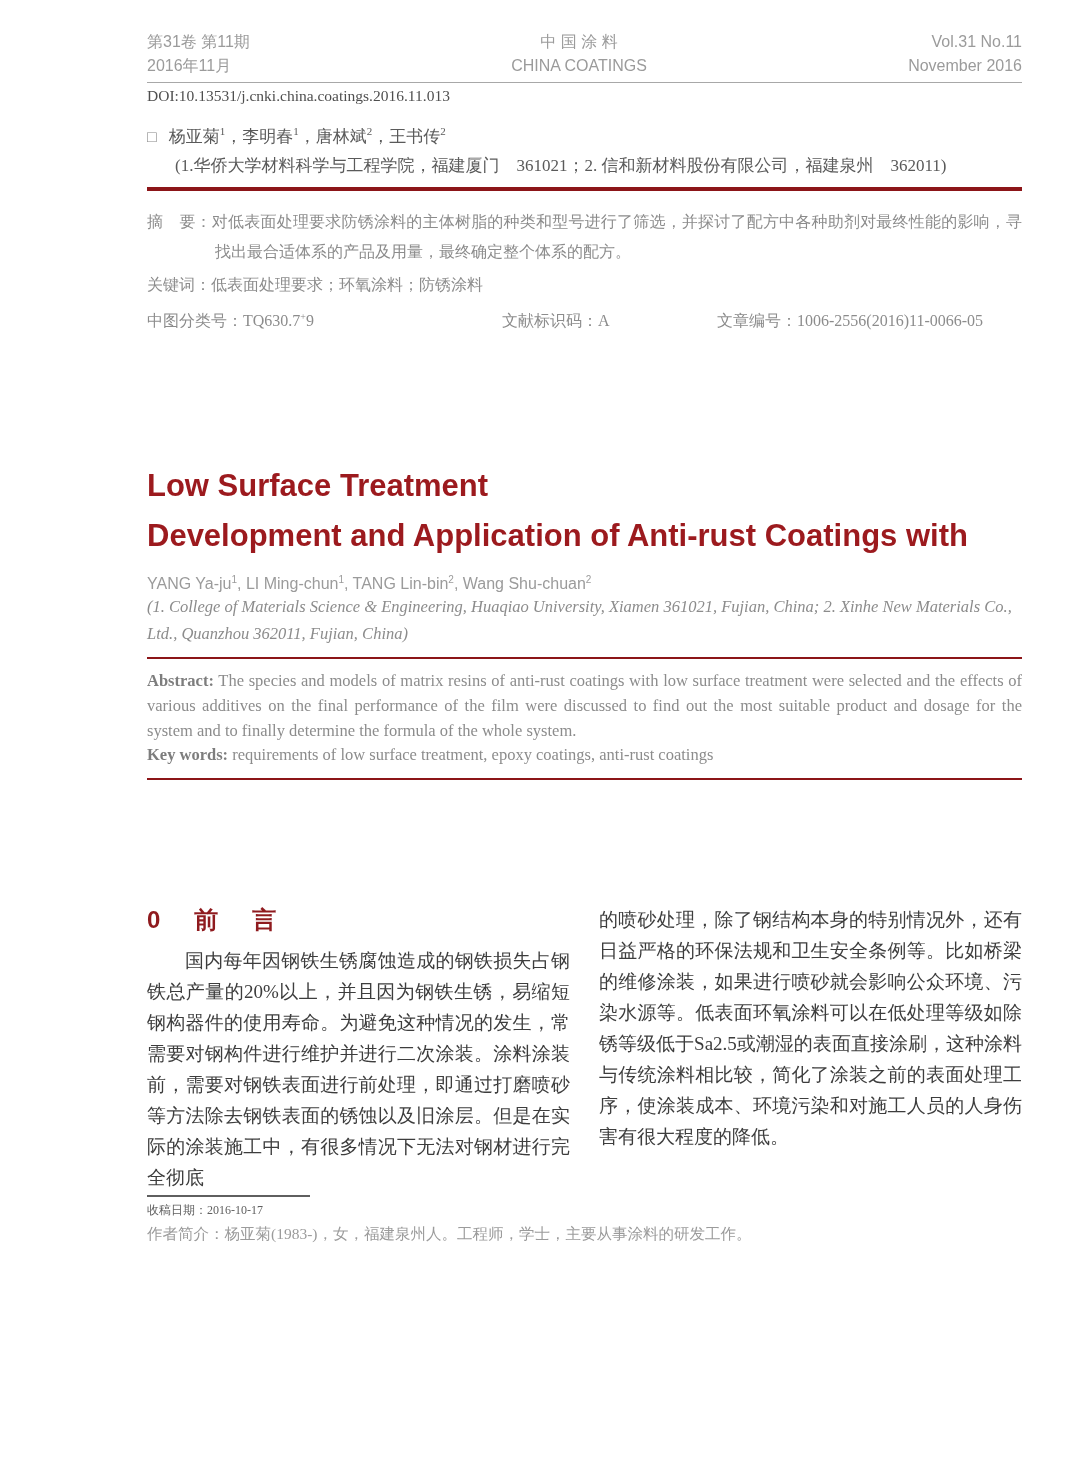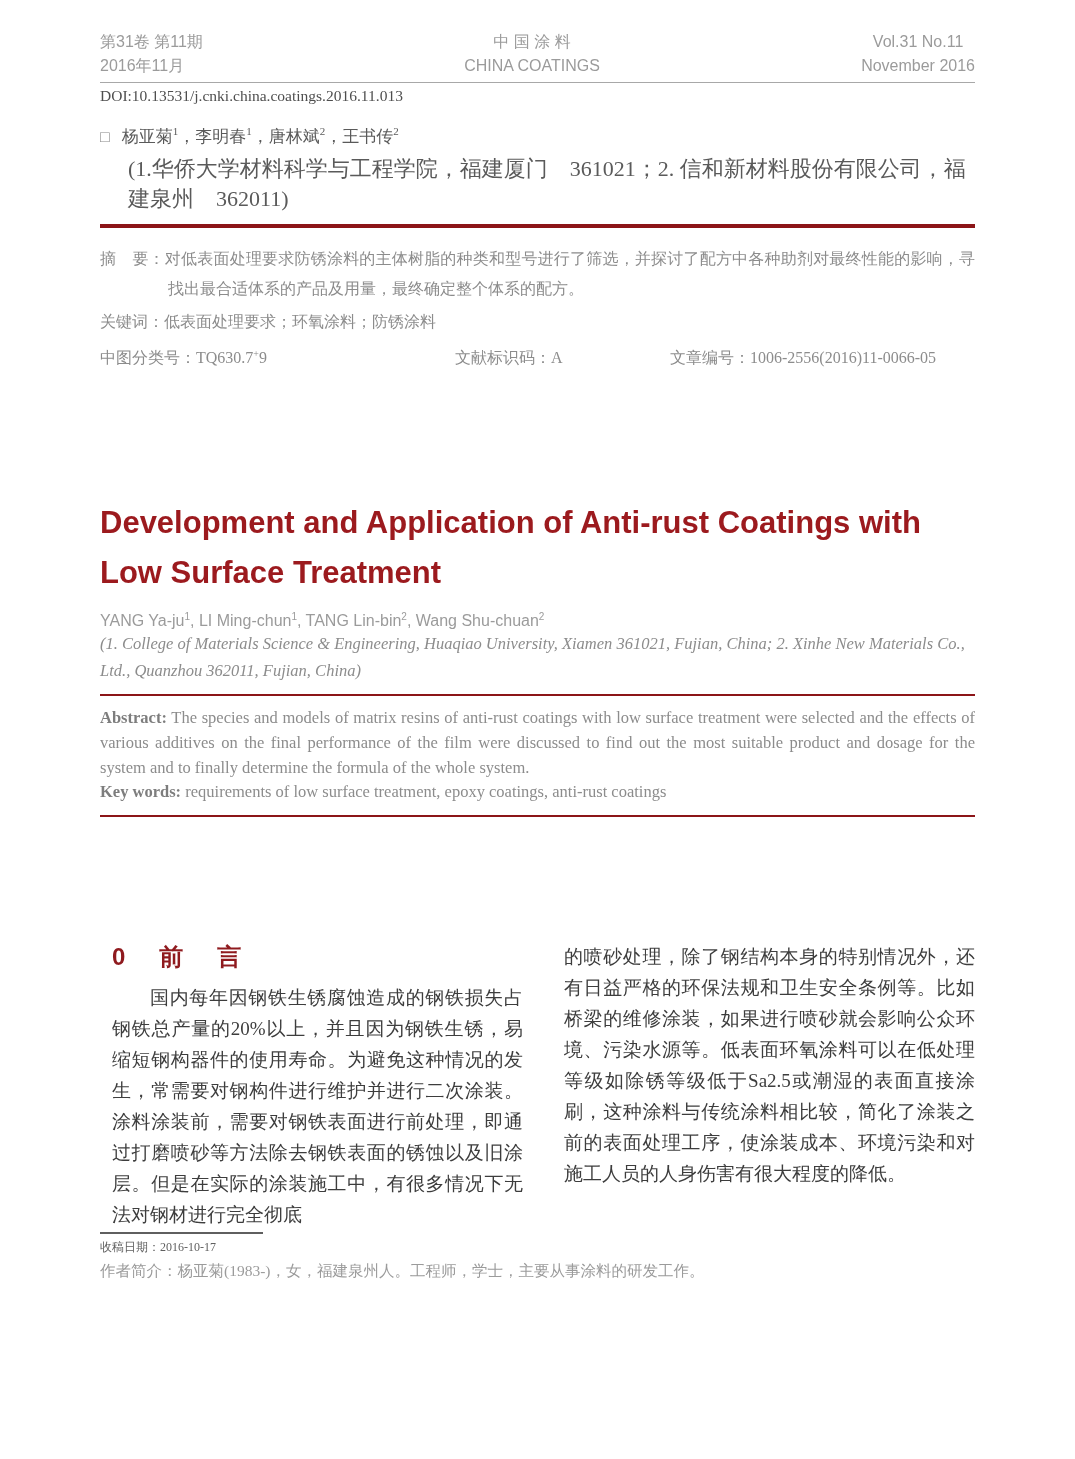--- a/index.html
+++ b/index.html
@@ -4,39 +4,40 @@
 <style>
   * { margin: 0; padding: 0; box-sizing: border-box; }
   html, body { background: #ffffff; }
   .page {
     position: relative;
     width: 1022px;
     height: 1459px;
     background: #ffffff;
     font-family: "Liberation Serif", "DejaVu Serif", serif;
     overflow: hidden;
+    padding-left: 47px;
   }
   .content { margin: 0 100px; width: 875px; }
 
   
   .jheader {
     padding-top: 30px;
     display: flex;
     justify-content: space-between;
     align-items: flex-end;
     color: #9b9b9b;
     font-family: "Liberation Sans", "DejaVu Sans", sans-serif;
     font-size: 16px;
     line-height: 1.5;
     border-bottom: 1px solid #a8a8a8;
     padding-bottom: 4px;
   }
   .jheader .col { white-space: nowrap; }
   .jheader .col.center { text-align: center; }
-  .jheader .col.right { text-align: center; }
+  .jheader .col.right { text-align: right; }
   .doi {
     margin-top: 4px;
     color: #4e4e4e;
     font-size: 15.5px;
     font-family: "Liberation Serif", serif;
   }
 
   
   .title-cn {
     margin-top: 142px;
@@ -51,21 +52,21 @@
   .authors-cn {
     margin-top: 20px;
     font-size: 17px;
     color: #5a5a5a;
   }
   .authors-cn .marker { color: #8a8a8a; margin-right: 12px; font-size: 16px; }
   .authors-cn sup, .affil-cn sup { font-size: 11px; }
   .affil-cn {
     margin-top: 6px;
     padding-left: 28px;
-    font-size: 22px;
+    font-size: 17px;
     color: #5a5a5a;
   }
   .rule-thick {
     margin-top: 10px;
     height: 4px;
     background: #8c1518;
   }
 
   
   .abstract-cn {
@@ -128,21 +129,21 @@
     border-bottom: 2px solid #8c1518;
   }
   .abstract-en .lbl { font-weight: bold; color: #7d7d7d; }
 
   
   .body-cols {
     margin-top: 124px;
     display: flex;
     gap: 29px;
   }
-  .colL, .colR { width: 423px; margin-left: 12px; }
+  .colL, .colR { width: 423px; }
   .sec-heading {
     color: #8f1a1e;
     font-weight: bold;
     font-size: 24px;
     font-family: "Liberation Sans", "DejaVu Sans", sans-serif;
     margin-bottom: 9px;
   }
   .sec-heading .num { margin-right: 34px; }
   .sec-heading .ttl { letter-spacing: 34px; }
   .cn-par {
@@ -200,22 +201,22 @@
 
     <p class="keywords-cn"><span>关键词：</span><span>低表面处理要求；环氧涂料；防锈涂料</span></p>
 
     <div class="meta-row">
       <div class="m1"><span>中图分类号：</span><span>TQ630.7</span><sup>+</sup><span>9</span></div>
       <div class="m2"><span>文献标识码：</span><span>A</span></div>
       <div class="m3"><span>文章编号：</span><span>1006-2556(2016)11-0066-05</span></div>
     </div>
 
     <h2 class="title-en">
+      <div>Low Surface Treatment</div>
       <div>Development and Application of Anti-rust Coatings with</div>
-      <div>Low Surface Treatment</div>
     </h2>
 
     <div class="authors-en"><span>YANG Ya-ju</span><sup>1</sup><span>, </span><span>LI Ming-chun</span><sup>1</sup><span>, </span><span>TANG Lin-bin</span><sup>2</sup><span>, </span><span>Wang Shu-chuan</span><sup>2</sup></div>
 
     <div class="affil-en">(1. College of Materials Science &amp; Engineering, Huaqiao University, Xiamen 361021, Fujian, China; 2. Xinhe New Materials Co., Ltd., Quanzhou 362011, Fujian, China)</div>
 
     <div class="abstract-en">
       <p><span class="lbl">Abstract:</span><span> The species and models of matrix resins of anti-rust coatings with low surface treatment were selected and the effects of various additives on the final performance of the film were discussed to find out the most suitable product and dosage for the system and to finally determine the formula of the whole system.</span></p>
       <p><span class="lbl">Key words:</span><span> requirements of low surface treatment, epoxy coatings, anti-rust coatings</span></p>
     </div>

